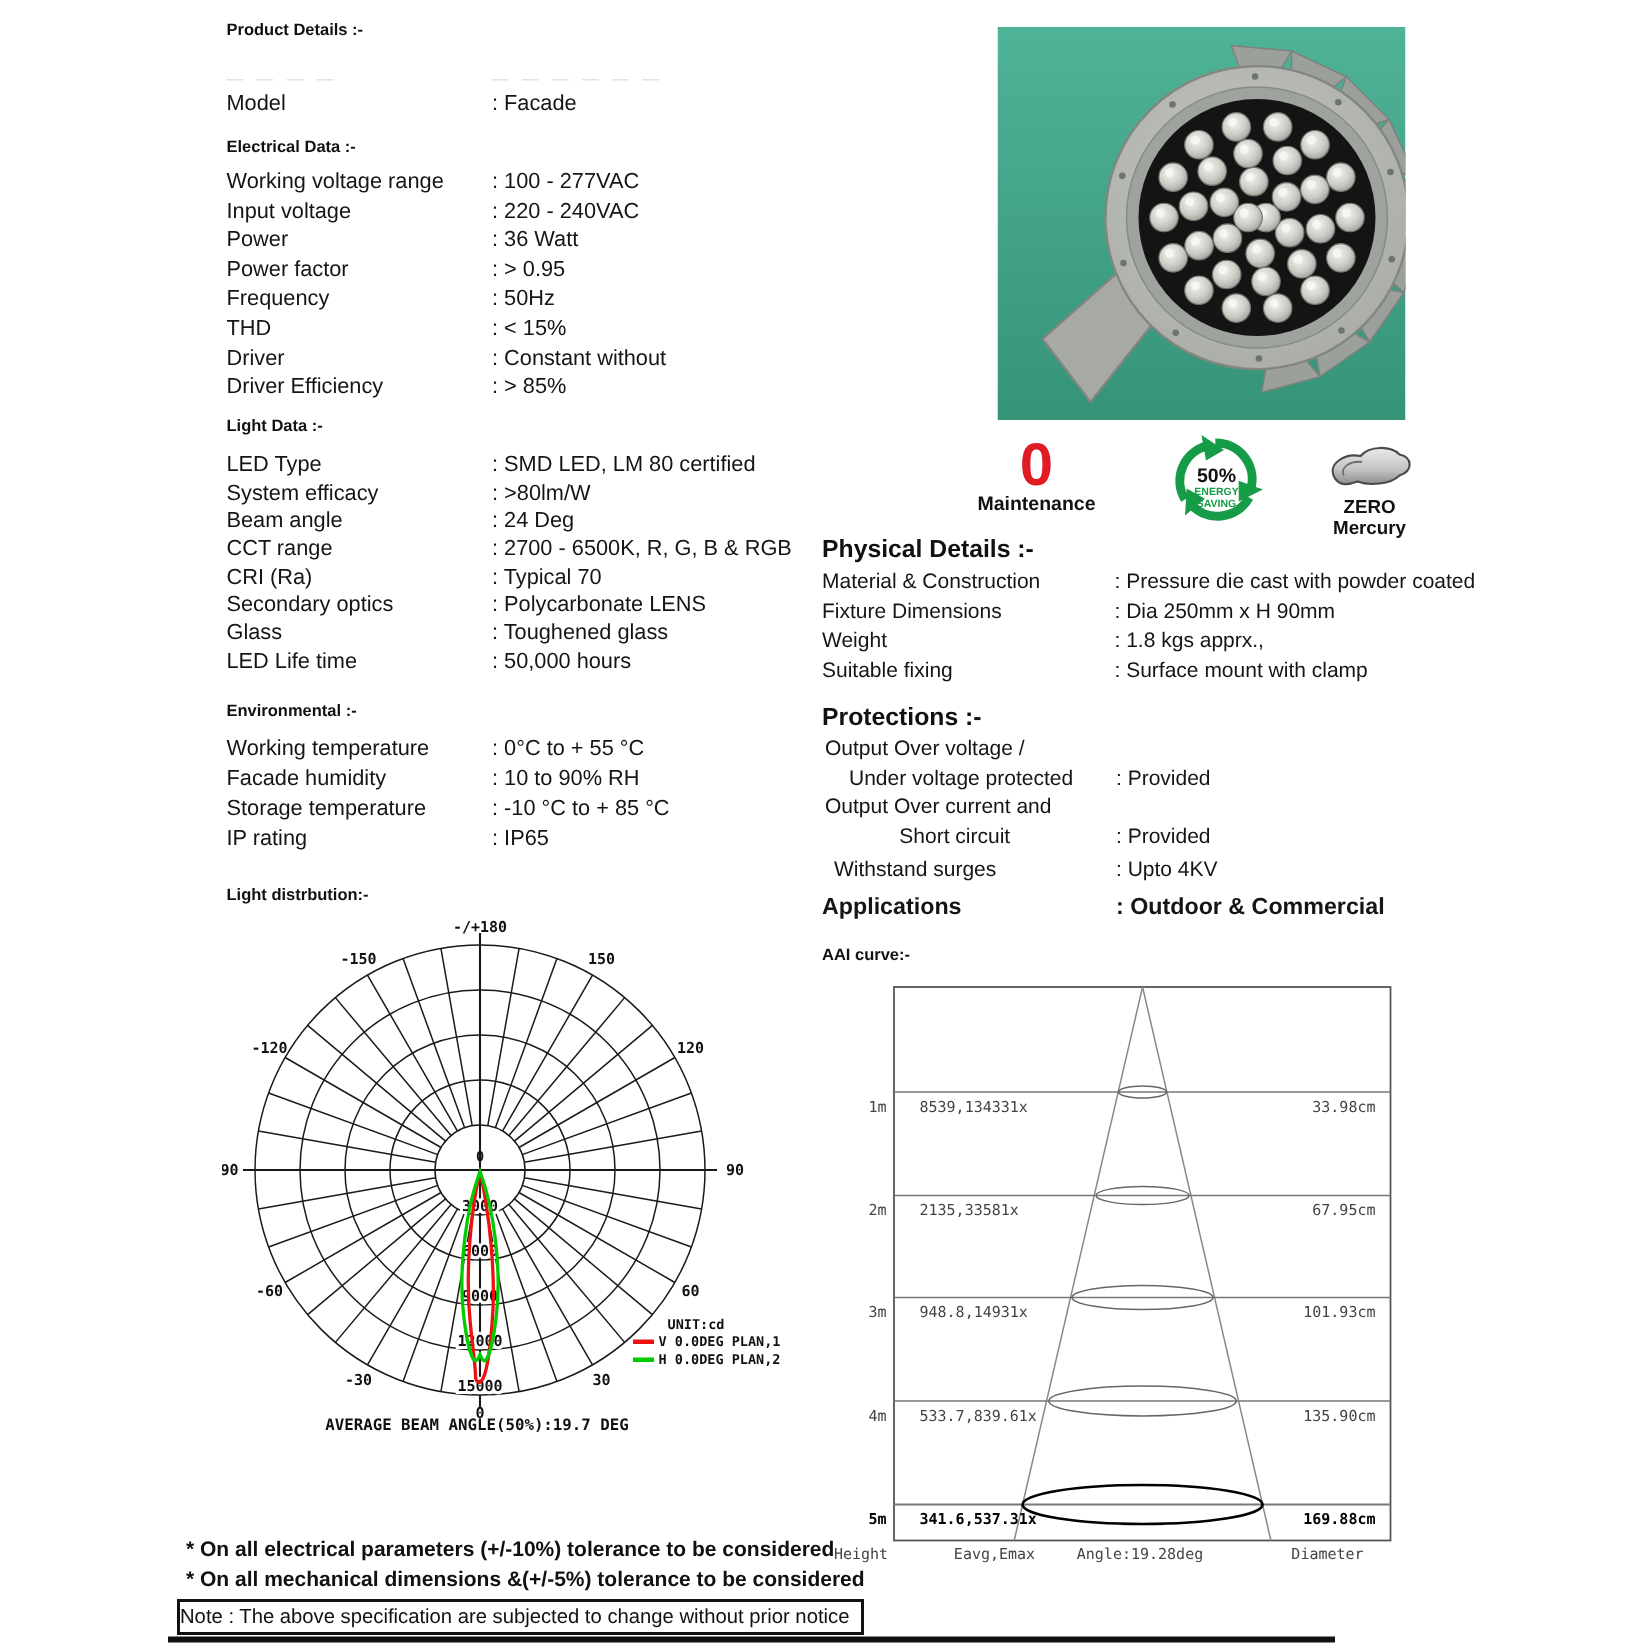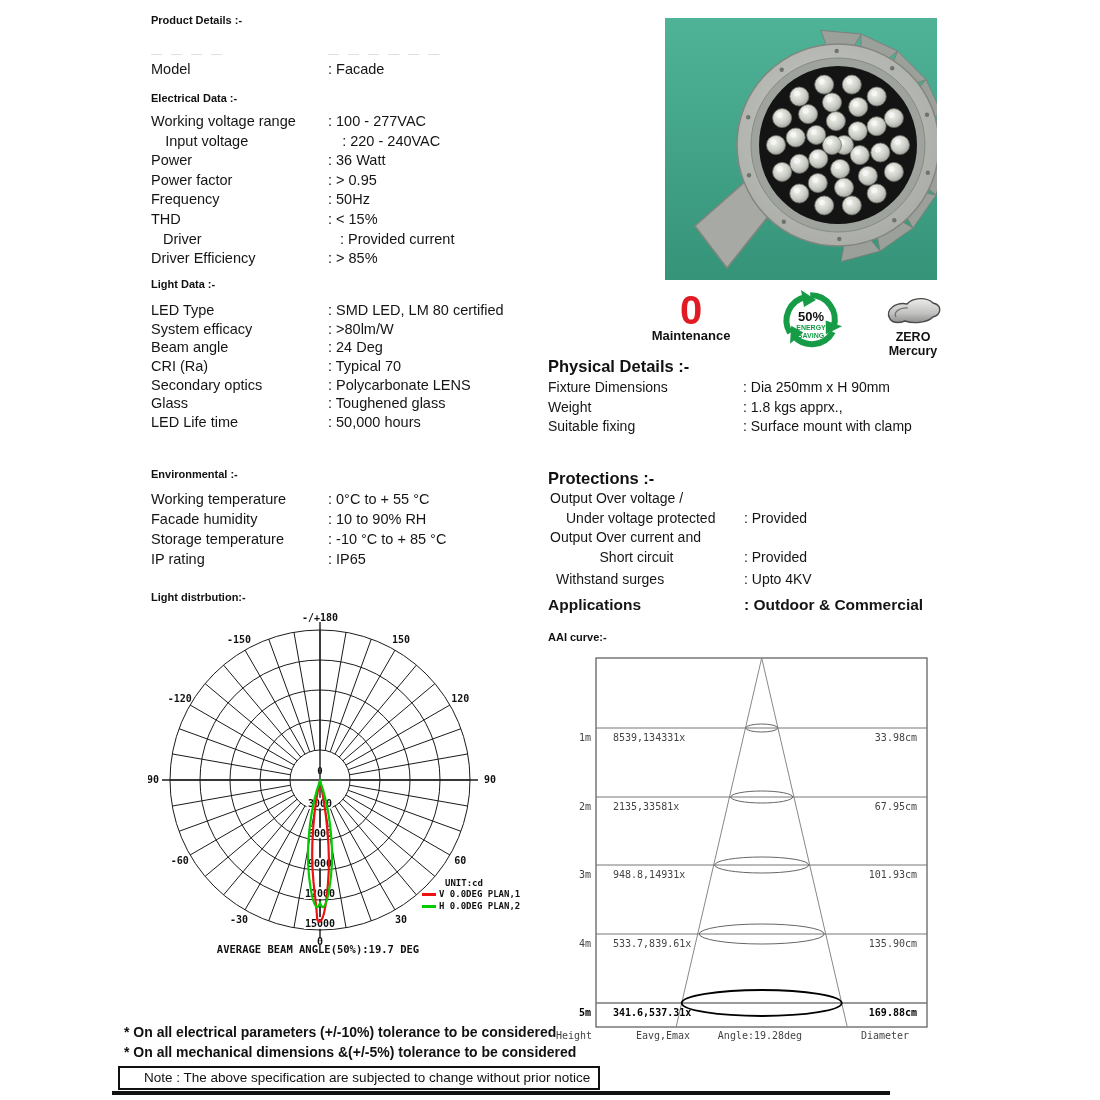--- a/index.html
+++ b/index.html
@@ -13,21 +13,21 @@
   .specrow .lbl{flex:none;}
   .specrow .val{white-space:nowrap;}
   .rows-left .lbl{width:177px;}
   .rows-right .specrow{font-size:14px;}
   .rows-right .lbl{width:195px;}
   .plabel{font-size:14px;color:#151515;white-space:nowrap;}
   .pvalue{font-size:14px;color:#151515;white-space:nowrap;}
   .bold{font-weight:700;}
   .erased{color:#cfcfcf;opacity:.8;letter-spacing:3px;font-size:11px;filter:blur(.4px);}
   .foot{font-size:14px;font-weight:700;color:#111;white-space:nowrap;}
-  .notebox{border:2px solid #111;padding:2px 8px 3px 24px;font-size:13.5px;color:#111;white-space:nowrap;}
+  .notebox{border:2px solid #111;padding:2px 8px 3px 0;font-size:13.5px;color:#111;white-space:nowrap;}
   .bottomline{background:#111;}
   .icon-col{text-align:center;}
   .zero-big{font-size:40px;line-height:36px;font-weight:700;}
   .icon-label{font-size:13px;font-weight:700;color:#111;}
   .icon-label2{font-size:12.5px;font-weight:700;color:#111;line-height:14px;}
   svg text{font-family:"DejaVu Sans Mono",monospace;}
 </style>
 </head>
 <body>
 
@@ -42,63 +42,67 @@
         <span class="val">: Facade</span>
       </div>
     </div>
 
   <div class="abs h1" style="left:151px;top:92px;">Electrical Data :-</div>
   <div class="abs rows rows-left" style="left:151px;top:113px;">
       <div class="specrow" style="height: 19.6px;">
         <span class="lbl">Working voltage range</span>
         <span class="val">: 100 - 277VAC</span>
       </div>
-      <div class="specrow" style="height: 19.6px; justify-content: center;">
+      <div class="specrow" style="height: 19.6px;">
         <span class="lbl">Input voltage</span>
         <span class="val">: 220 - 240VAC</span>
       </div>
       <div class="specrow" style="height: 19.6px;">
         <span class="lbl">Power</span>
         <span class="val">: 36 Watt</span>
       </div>
       <div class="specrow" style="height: 19.6px;">
         <span class="lbl">Power factor</span>
         <span class="val">: &gt; 0.95</span>
       </div>
       <div class="specrow" style="height: 19.6px;">
         <span class="lbl">Frequency</span>
         <span class="val">: 50Hz</span>
       </div>
       <div class="specrow" style="height: 19.6px;">
         <span class="lbl">THD</span>
         <span class="val">: &lt; 15%</span>
       </div>
-      <div class="specrow" style="height: 19.6px; margin-left: 12px;">
+      <div class="specrow" style="height: 19.6px;">
         <span class="lbl">Driver</span>
-        <span class="val">: Provided current</span>
+        <span class="val">: Constant without</span>
       </div>
       <div class="specrow" style="height: 19.6px;">
         <span class="lbl">Driver Efficiency</span>
         <span class="val">: &gt; 85%</span>
       </div>
     </div>
 
   <div class="abs h1" style="left:151px;top:278px;">Light Data :-</div>
   <div class="abs rows rows-left" style="left:151px;top:302px;">
       <div class="specrow" style="height: 18.7px;">
         <span class="lbl">LED Type</span>
         <span class="val">: SMD LED, LM 80 certified</span>
       </div>
       <div class="specrow" style="height: 18.7px;">
         <span class="lbl">System efficacy</span>
         <span class="val">: &gt;80lm/W</span>
       </div>
       <div class="specrow" style="height: 18.7px;">
         <span class="lbl">Beam angle</span>
         <span class="val">: 24 Deg</span>
+      </div>
+      <div class="specrow" style="height: 18.7px;">
+        <span class="lbl">CCT range</span>
+        <span class="val">: 2700 - 6500K, R, G, B &amp; RGB</span>
       </div>
       <div class="specrow" style="height: 18.7px;">
         <span class="lbl">CRI (Ra)</span>
         <span class="val">: Typical 70</span>
       </div>
       <div class="specrow" style="height: 18.7px;">
         <span class="lbl">Secondary optics</span>
         <span class="val">: Polycarbonate LENS</span>
       </div>
       <div class="specrow" style="height: 18.7px;">
@@ -354,20 +358,24 @@
       <path d="M8,23 C2,13 15,6 25,8 C31,1 45,1 51,7 C60,9 60,18 51,21 C45,27 31,28 23,25 C15,28 11,27 8,23 Z" fill="url(#mg)" stroke="#4a4a4a" stroke-width="1.4"></path>
       <path d="M14,21 C11,16 18,11 26,12" fill="none" stroke="#6e6e6c" stroke-width="1.2"></path>
     </svg>
     <div class="icon-label2">ZERO</div>
     <div class="icon-label2">Mercury</div>
   </div>
 
   <div class="abs h2" style="left:548px;top:357px;">Physical Details :-</div>
   <div class="abs rows rows-right" style="left:548px;top:379px;">
       <div class="specrow" style="height: 19.7px;">
+        <span class="lbl">Material &amp; Construction</span>
+        <span class="val">: Pressure die cast with powder coated</span>
+      </div>
+      <div class="specrow" style="height: 19.7px;">
         <span class="lbl">Fixture Dimensions</span>
         <span class="val">: Dia 250mm x H 90mm</span>
       </div>
       <div class="specrow" style="height: 19.7px;">
         <span class="lbl">Weight</span>
         <span class="val">: 1.8 kgs apprx.,</span>
       </div>
       <div class="specrow" style="height: 19.7px;">
         <span class="lbl">Suitable fixing</span>
         <span class="val">: Surface mount with clamp</span>

